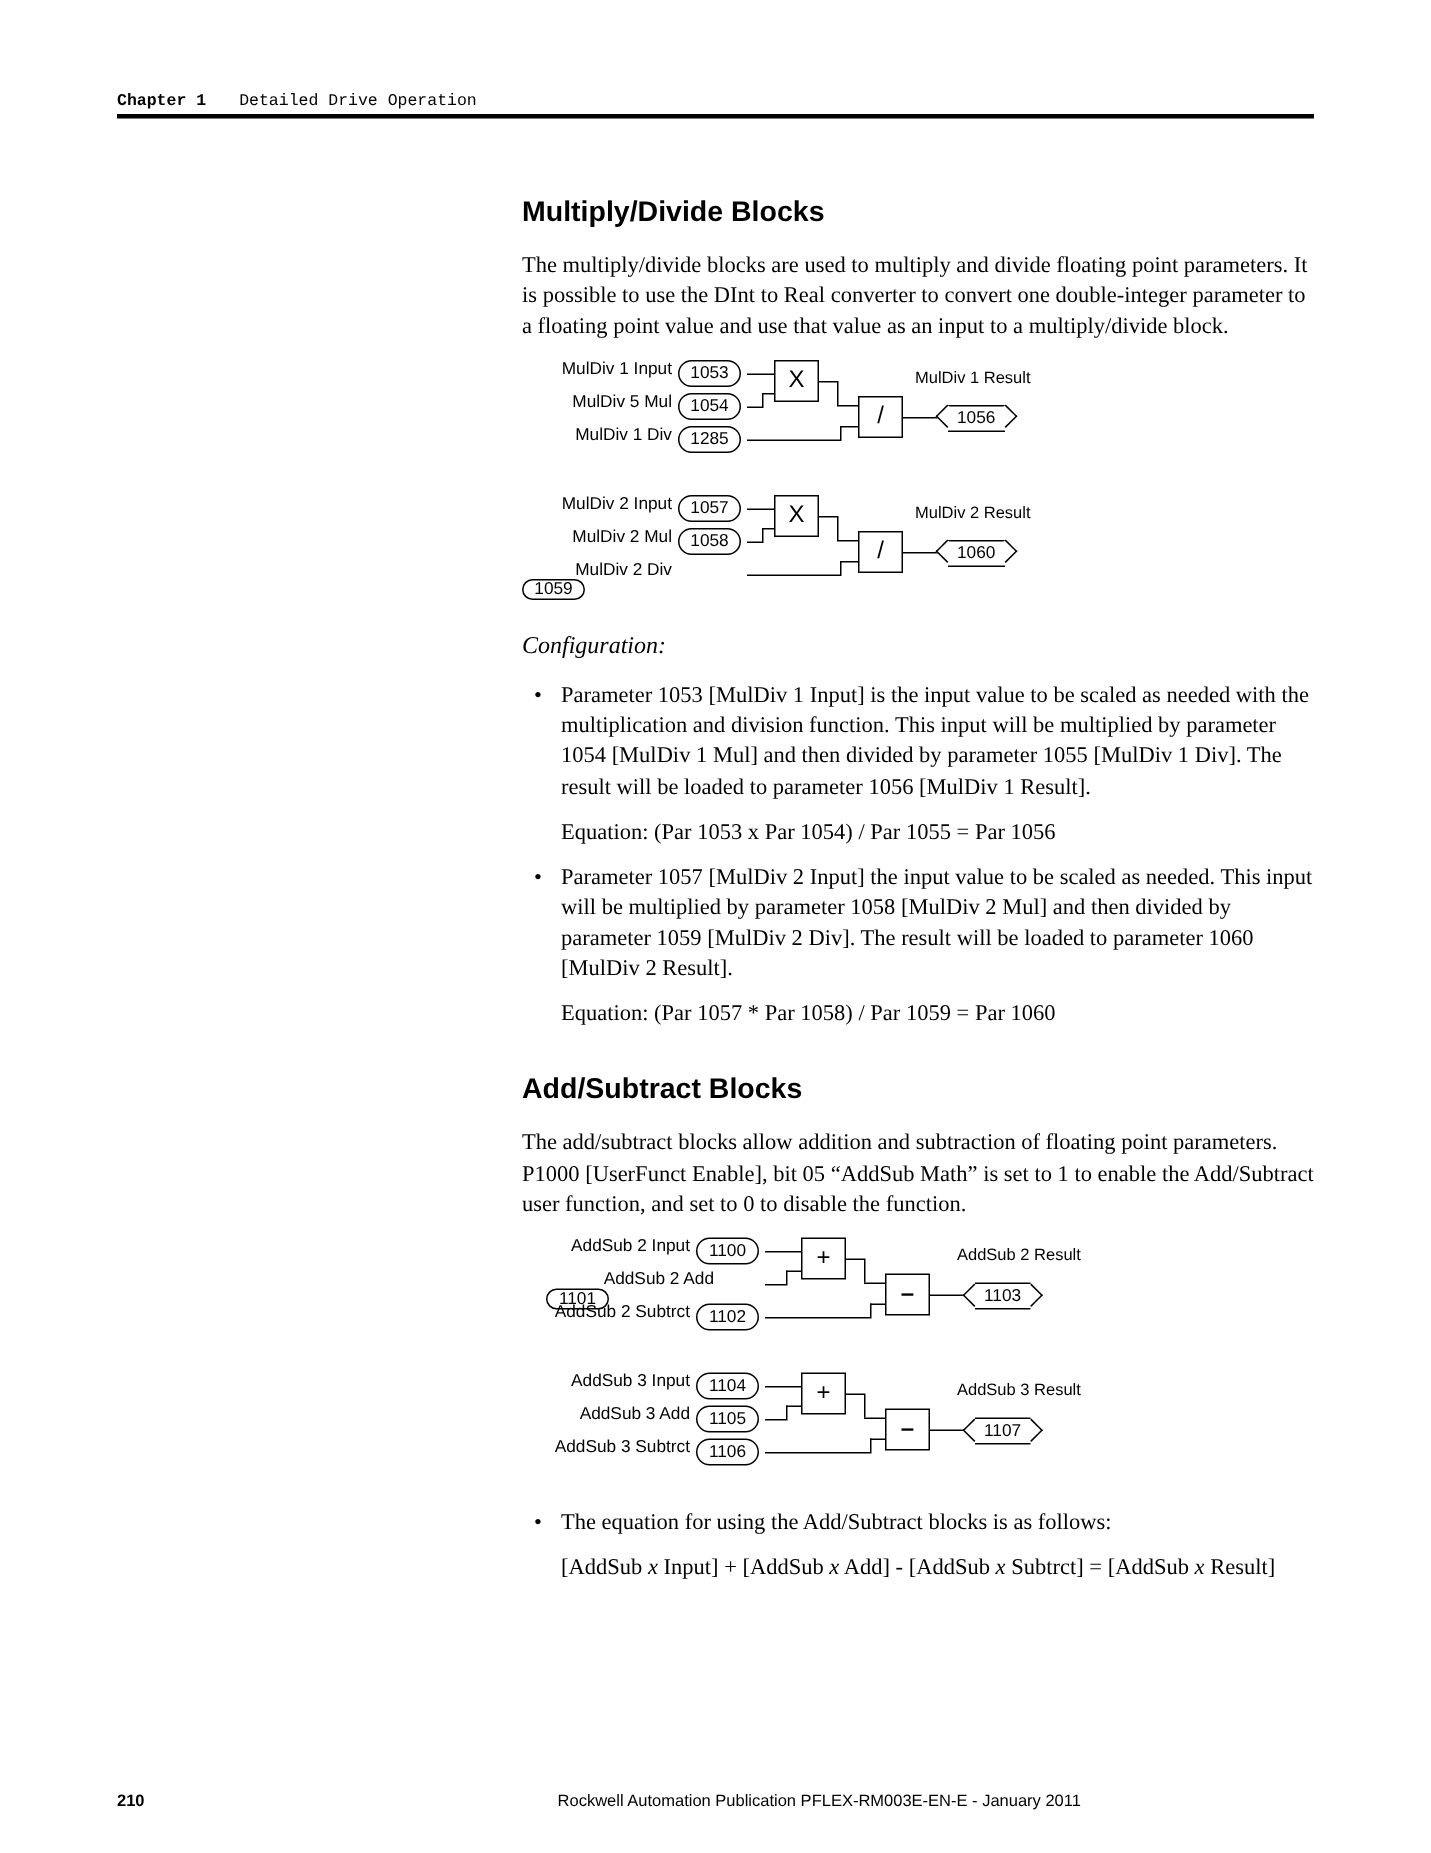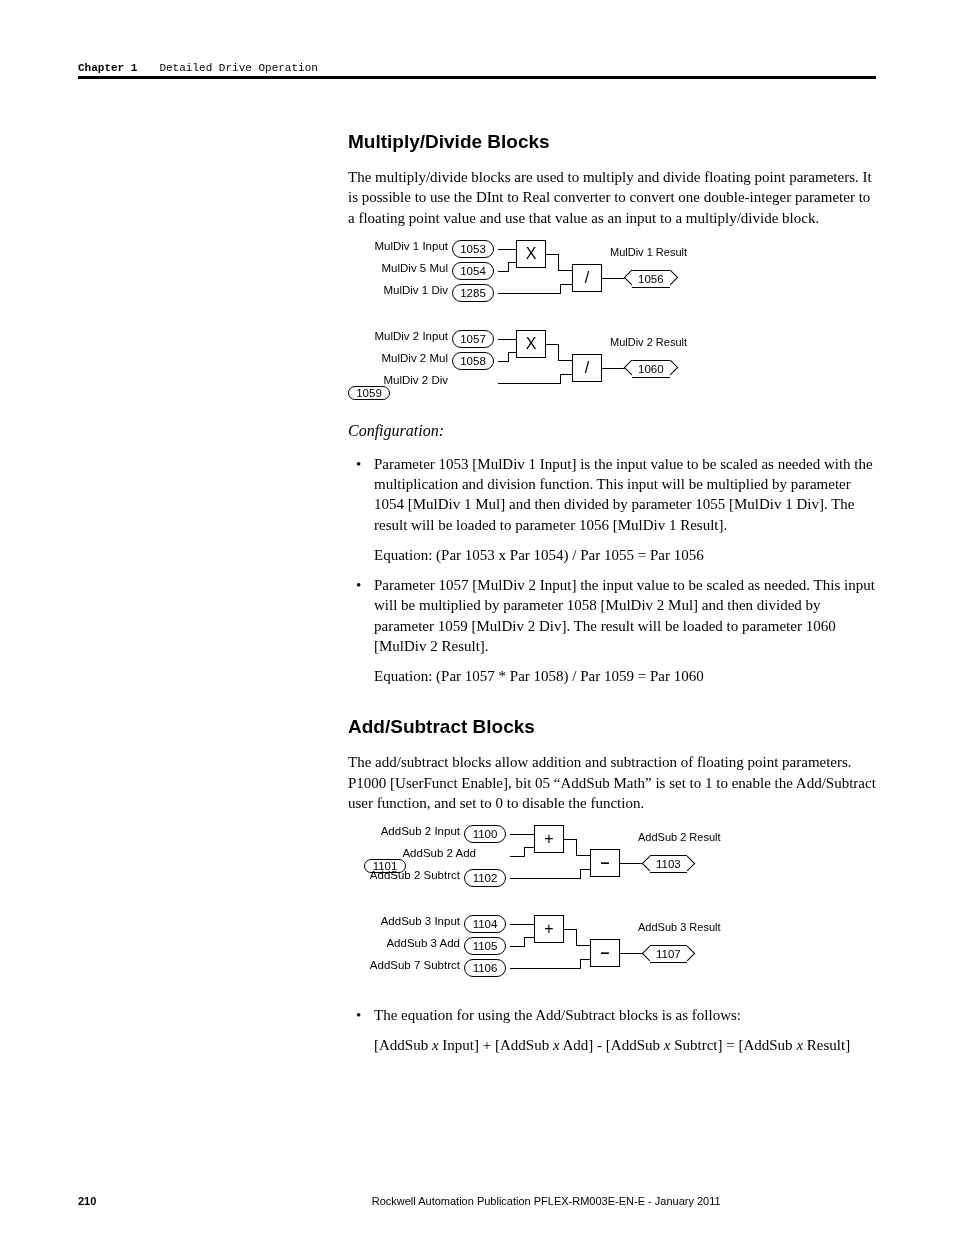--- a/index.html
+++ b/index.html
@@ -241,21 +241,21 @@
     <div class="block">
       <div class="in-row" style="top:0;left:0;">
         <span class="in-label w120">AddSub 3 Input</span>
         <span class="pill">1104</span>
       </div>
       <div class="in-row" style="top:22px;left:0;">
         <span class="in-label w120">AddSub 3 Add</span>
         <span class="pill">1105</span>
       </div>
       <div class="in-row" style="top:44px;left:0;">
-        <span class="in-label w120">AddSub 7 Subtrct</span>
+        <span class="in-label w120">AddSub 3 Subtrct</span>
         <span class="pill">1106</span>
       </div>
       <div class="wire" style="top:9px;left:162px;width:24px;height:1px;"></div>
       <div class="wire" style="top:31px;left:162px;width:14px;height:1px;"></div>
       <div class="wire" style="top:22px;left:176px;width:1px;height:10px;"></div>
       <div class="wire" style="top:22px;left:176px;width:10px;height:1px;"></div>
       <div class="box" style="top:0;left:186px;width:30px;height:28px;">+</div>
       <div class="wire" style="top:14px;left:216px;width:12px;height:1px;"></div>
       <div class="wire" style="top:14px;left:228px;width:1px;height:16px;"></div>
       <div class="wire" style="top:30px;left:228px;width:14px;height:1px;"></div>

